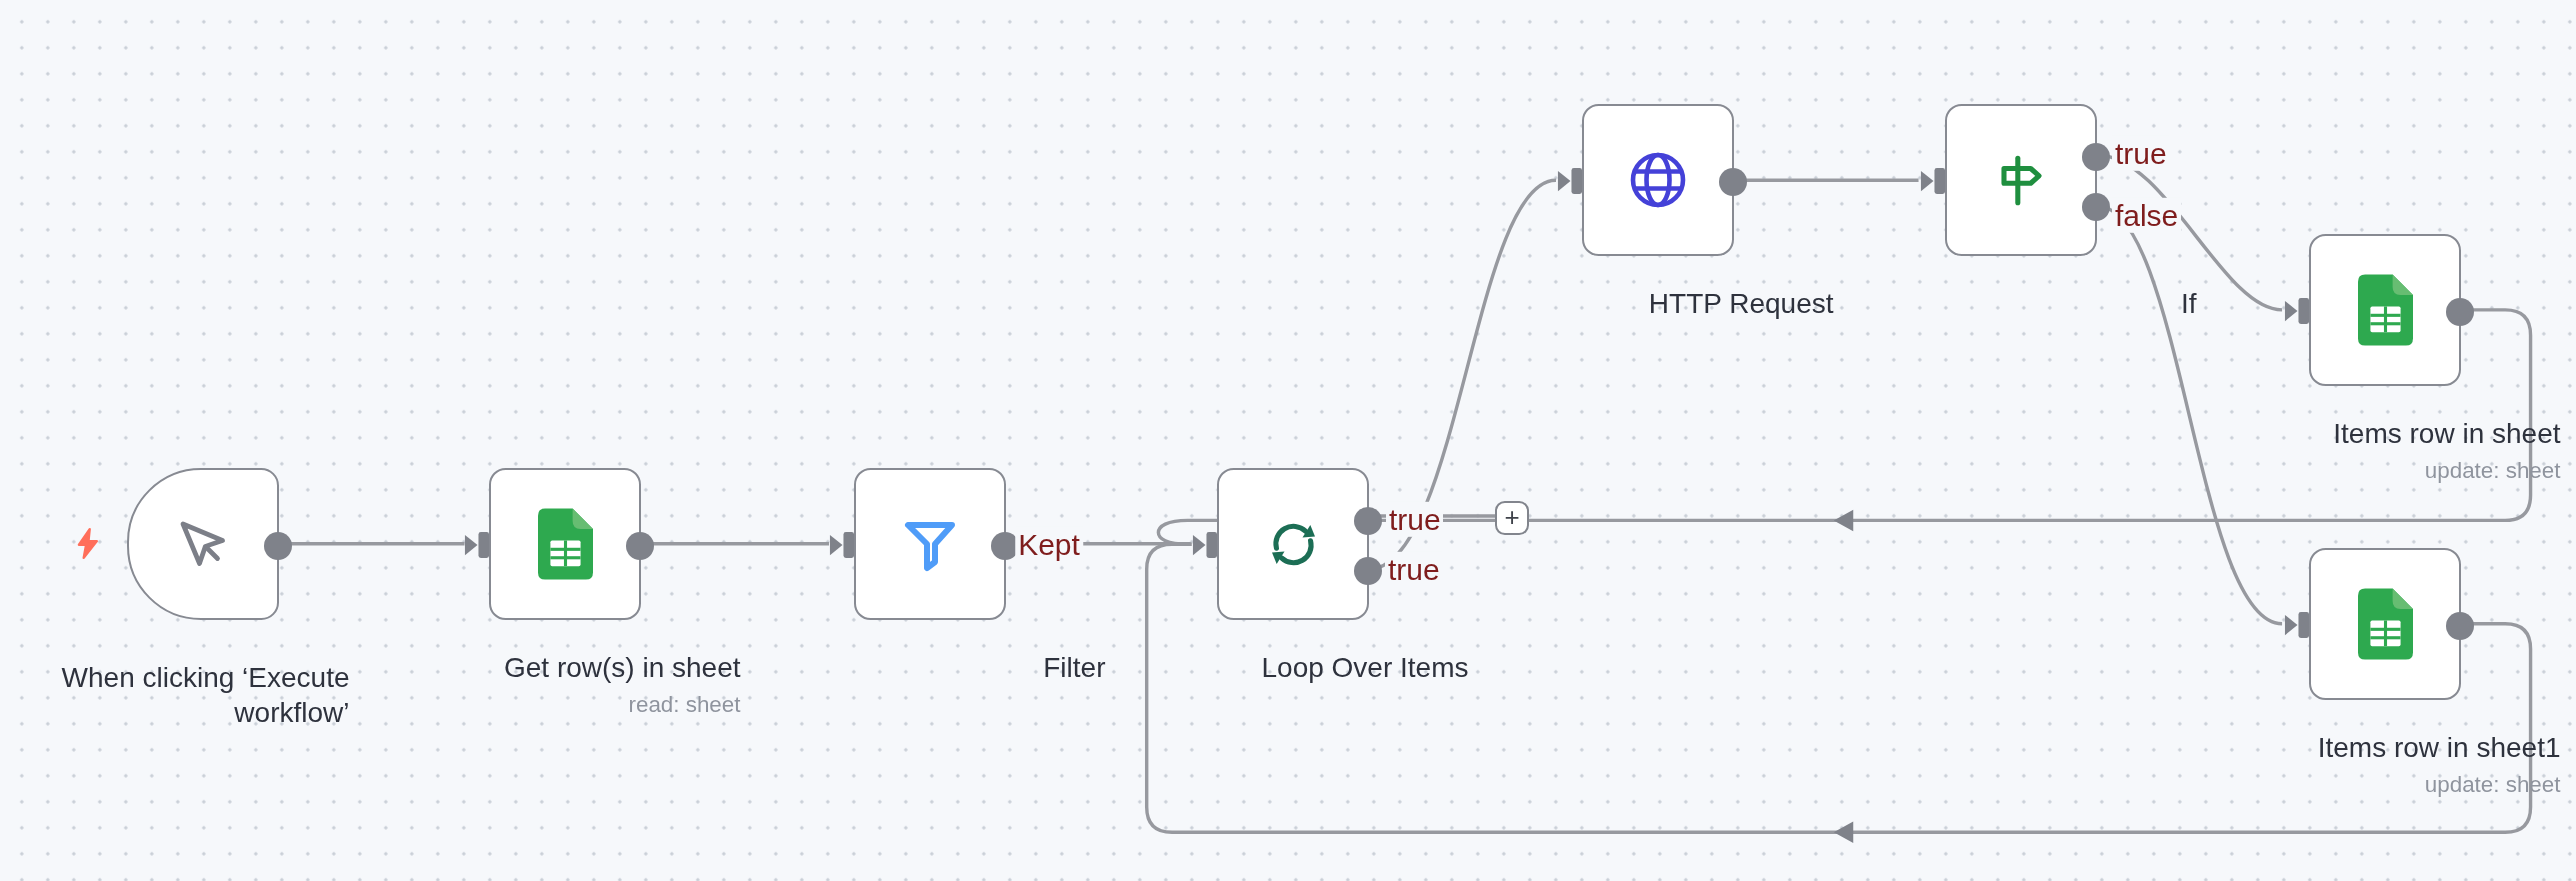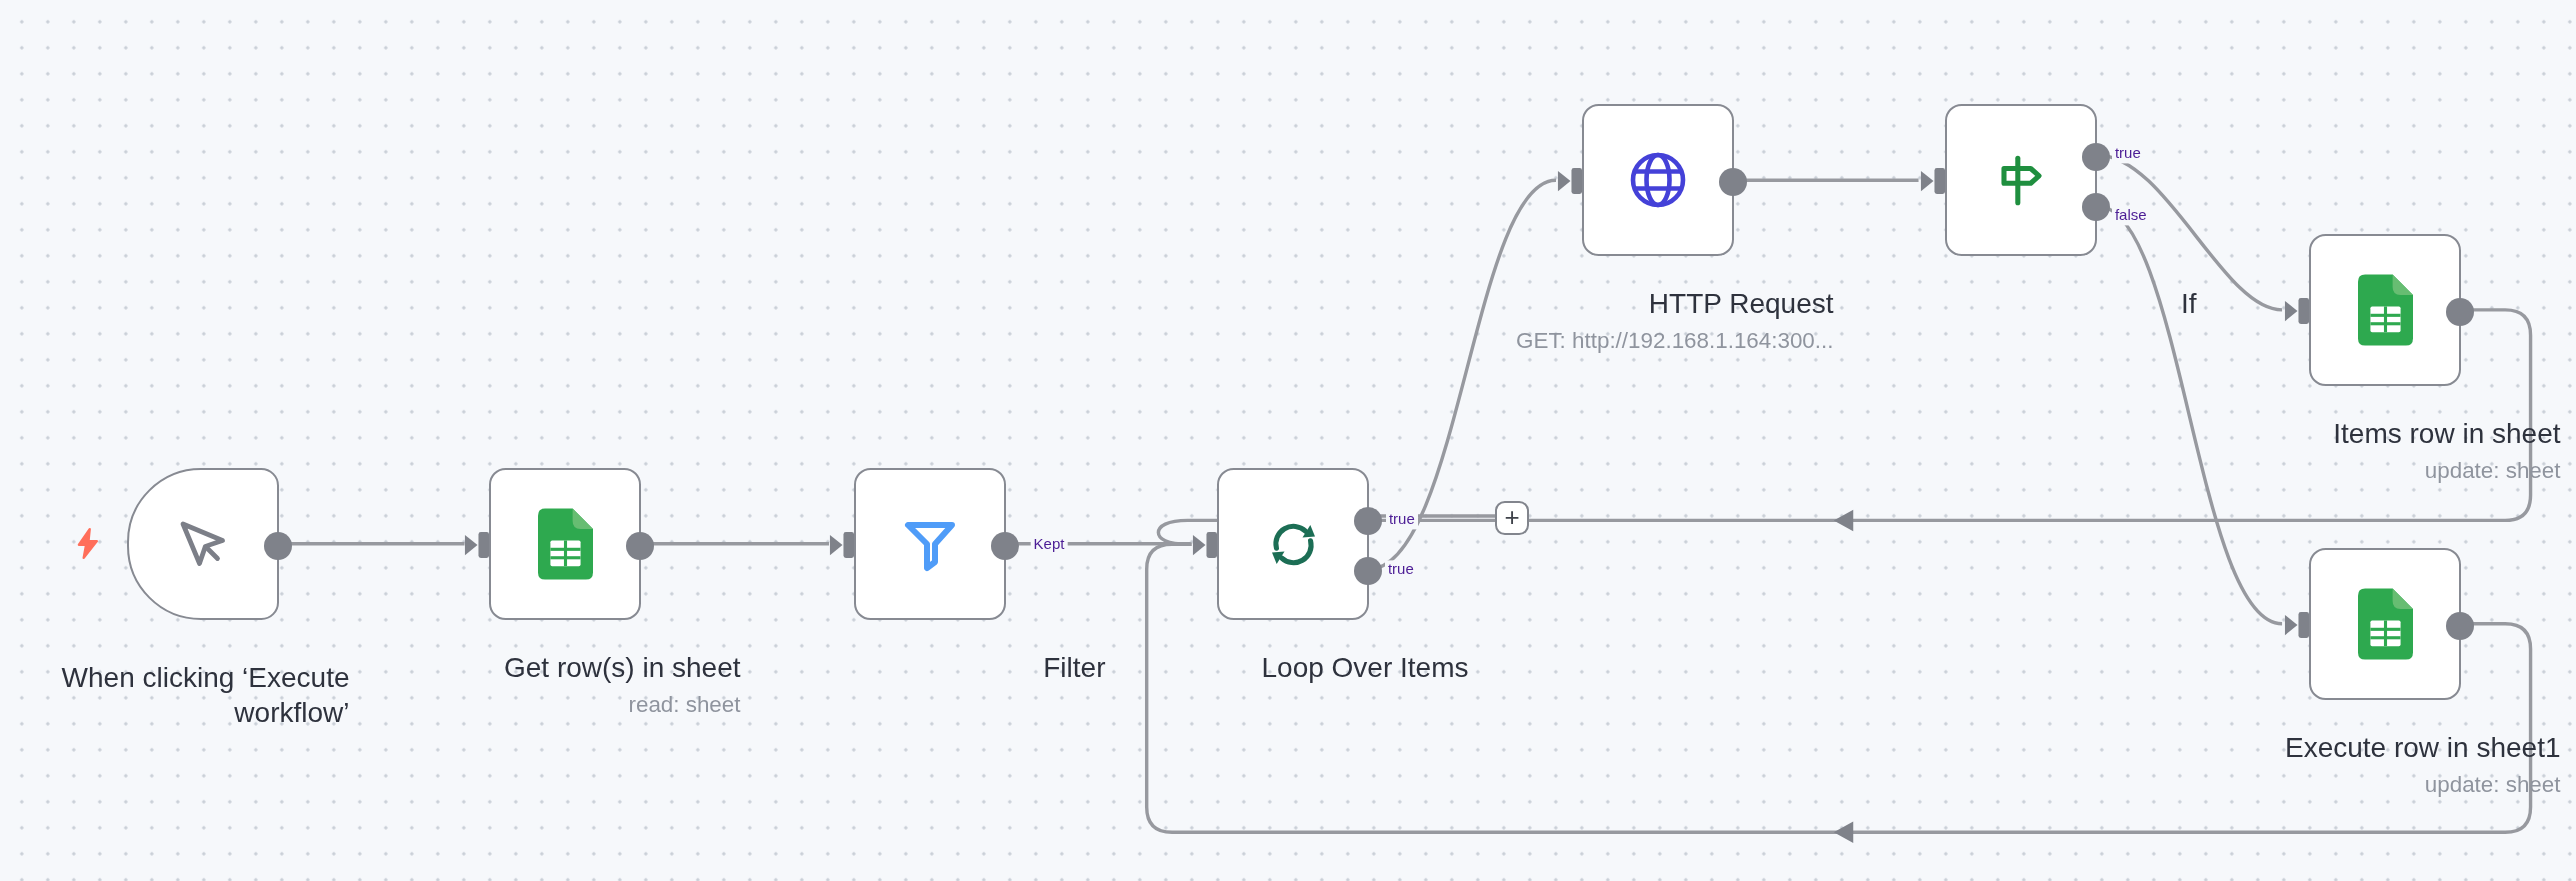--- a/index.html
+++ b/index.html
@@ -25,21 +25,21 @@
   }
   .icon svg{display:block;}
   .node-label{
     position:absolute;top:180px;left:50%;transform:translateX(-50%);
     width:351px;text-align:right;z-index:2;
   }
   .ntitle{font-size:28px;line-height:1.25;font-weight:500;color:#2e323d;}
   .nsub{font-size:22.4px;color:#8f949e;margin-top:6.8px;}
   .edge-label{
     position:absolute;z-index:3;transform:translateY(-52%);
-    font-size:15px;color:#4c1d95;background:#f6f8fb;padding:1px 2.9px;line-height:1.1;
+    font-size:30px;color:#7f1d1d;background:#f6f8fb;padding:1px 2.9px;line-height:1.1;
     white-space:nowrap;
   }
   .edge-label.centered{transform:translate(-50%,-52%);}
   .plus-btn{
     position:absolute;left:1495px;top:501px;width:34px;height:34px;z-index:4;
     background:#fff;border:2.9px solid #82858d;border-radius:9.8px;box-sizing:border-box;
     display:flex;align-items:center;justify-content:center;cursor:pointer;
   }
   .plus-btn span{font-size:26px;color:#3f424a;line-height:1;margin-top:-2px;font-weight:400;}
   .bolt{position:absolute;left:-55px;top:58px;}
@@ -147,21 +147,20 @@
   <div class="icon">
     <svg width="64" height="64" viewBox="0 0 64 64" fill="none" stroke="#4441d8" stroke-width="4.6">
       <circle cx="32" cy="32" r="25"></circle>
       <ellipse cx="32" cy="32" rx="11.5" ry="25"></ellipse>
       <line x1="9" y1="23.5" x2="55" y2="23.5"></line>
       <line x1="9" y1="40.5" x2="55" y2="40.5"></line>
     </svg>
   </div>
   <div class="node-label">
     <div class="ntitle">HTTP Request</div>
-    <div class="nsub">GET: http://192.168.1.164:300...</div>
   </div>
 </div>
 
 <div class="node" style="left:1945px;top:104px">
   <svg class="in-port" width="27" height="30" viewBox="0 0 28 31">
     <polygon points="1,5 14,15.5 1,26" fill="#7f828a"></polygon>
       <rect x="15" y="2" width="11" height="27" rx="2.5" fill="#7f828a"></rect>
   </svg>
   <span class="out-dot" style="top:37px"></span>
   <span class="out-dot" style="top:87px"></span>
@@ -208,21 +207,21 @@
     <svg width="55" height="72" viewBox="0 0 62 80">
       <path d="M8 0 h31 l23 23 v49 q0 8 -8 8 H8 q-8 0 -8 -8 V8 q0 -8 8 -8 z" fill="#2EA94F"></path>
       <path d="M39 0 v14 q0 9 9 9 h14 z" fill="#67BD72"></path>
       <rect x="14" y="36" width="34" height="29" rx="2" fill="#fff"></rect>
       <line x1="31" y1="36" x2="31" y2="65" stroke="#2EA94F" stroke-width="3.5"></line>
       <line x1="14" y1="46" x2="48" y2="46" stroke="#2EA94F" stroke-width="3.5"></line>
       <line x1="14" y1="55.5" x2="48" y2="55.5" stroke="#2EA94F" stroke-width="3.5"></line>
     </svg>
   </div>
   <div class="node-label">
-    <div class="ntitle">Execute row in sheet1</div>
+    <div class="ntitle">Items row in sheet1</div>
     <div class="nsub">update: sheet</div>
   </div>
 </div>
 
 <span class="edge-label centered" style="left:1049px;top:545px">Kept</span>
 <span class="edge-label" style="left:1386px;top:520px">true</span>
 <span class="edge-label" style="left:1385px;top:570px">true</span>
 <span class="edge-label" style="left:2112px;top:154px">true</span>
 <span class="edge-label" style="left:2112px;top:216px">false</span>
 

